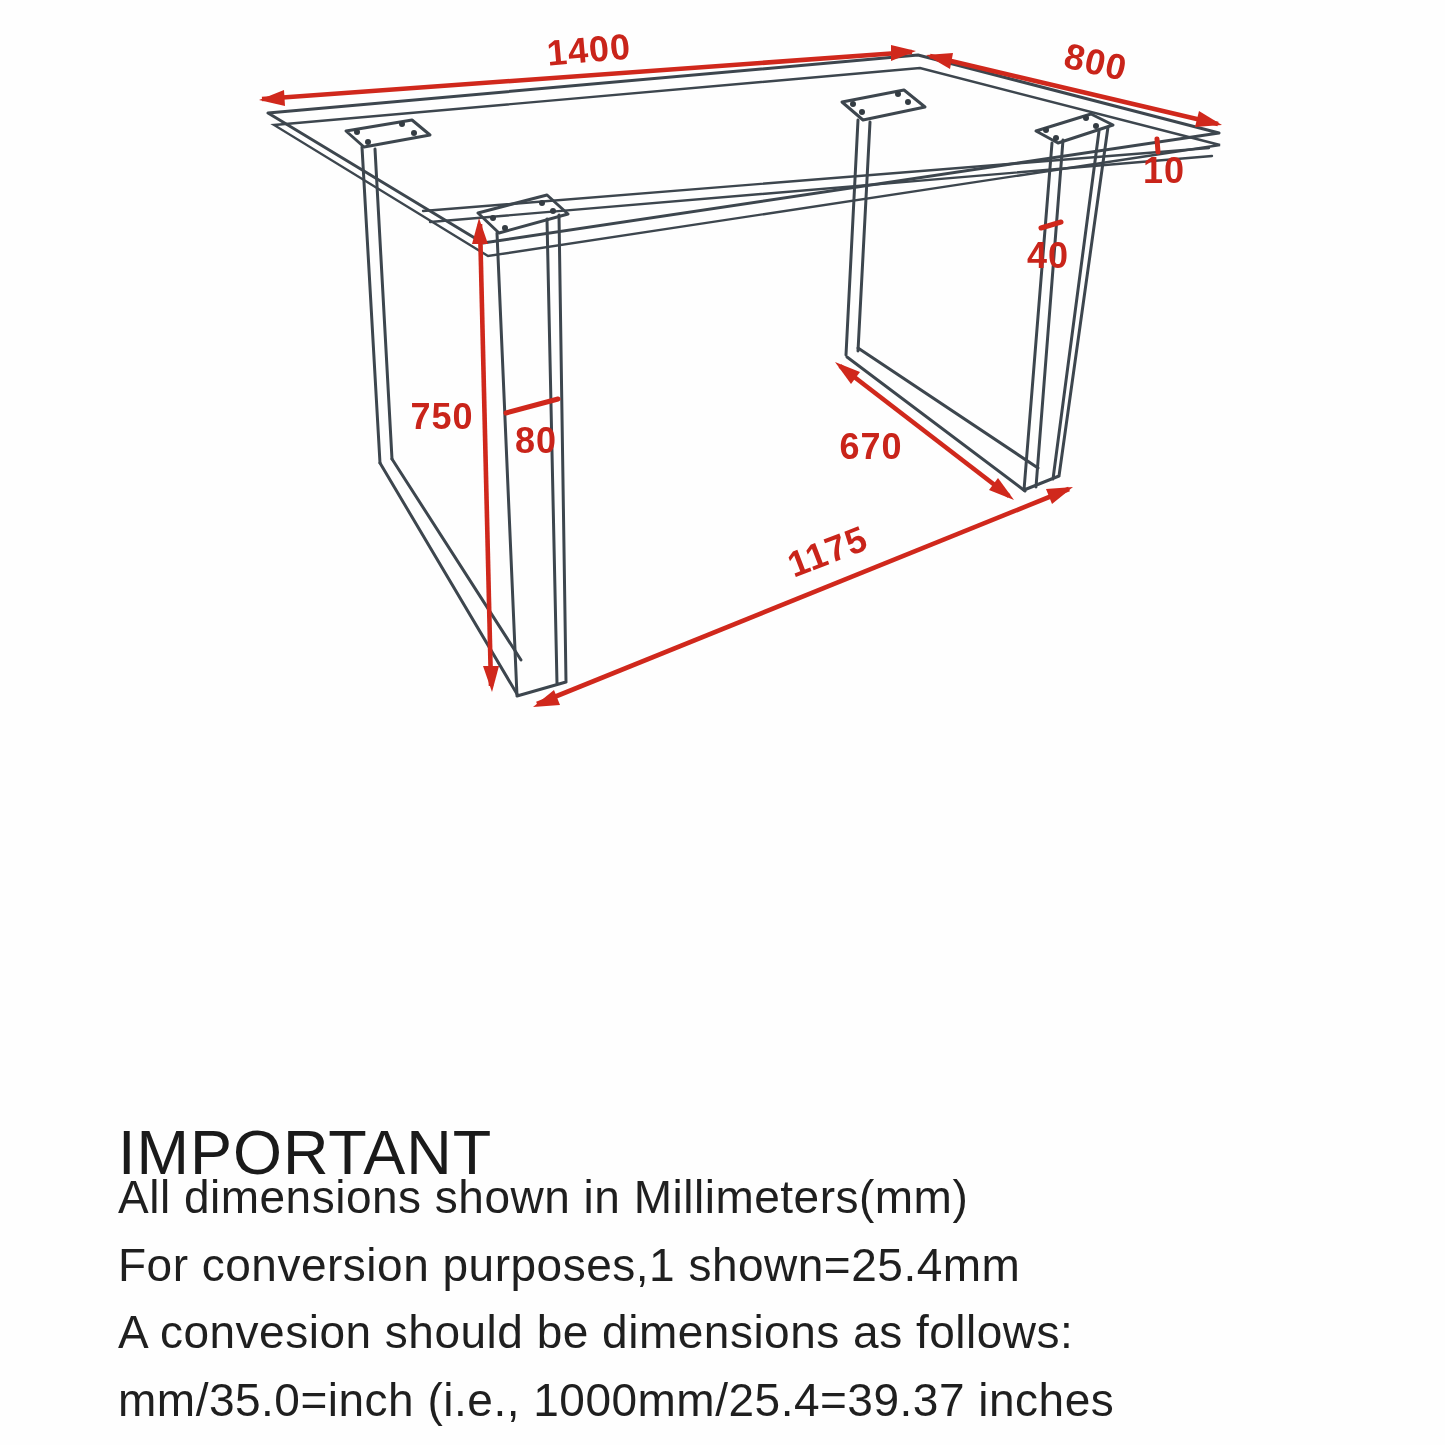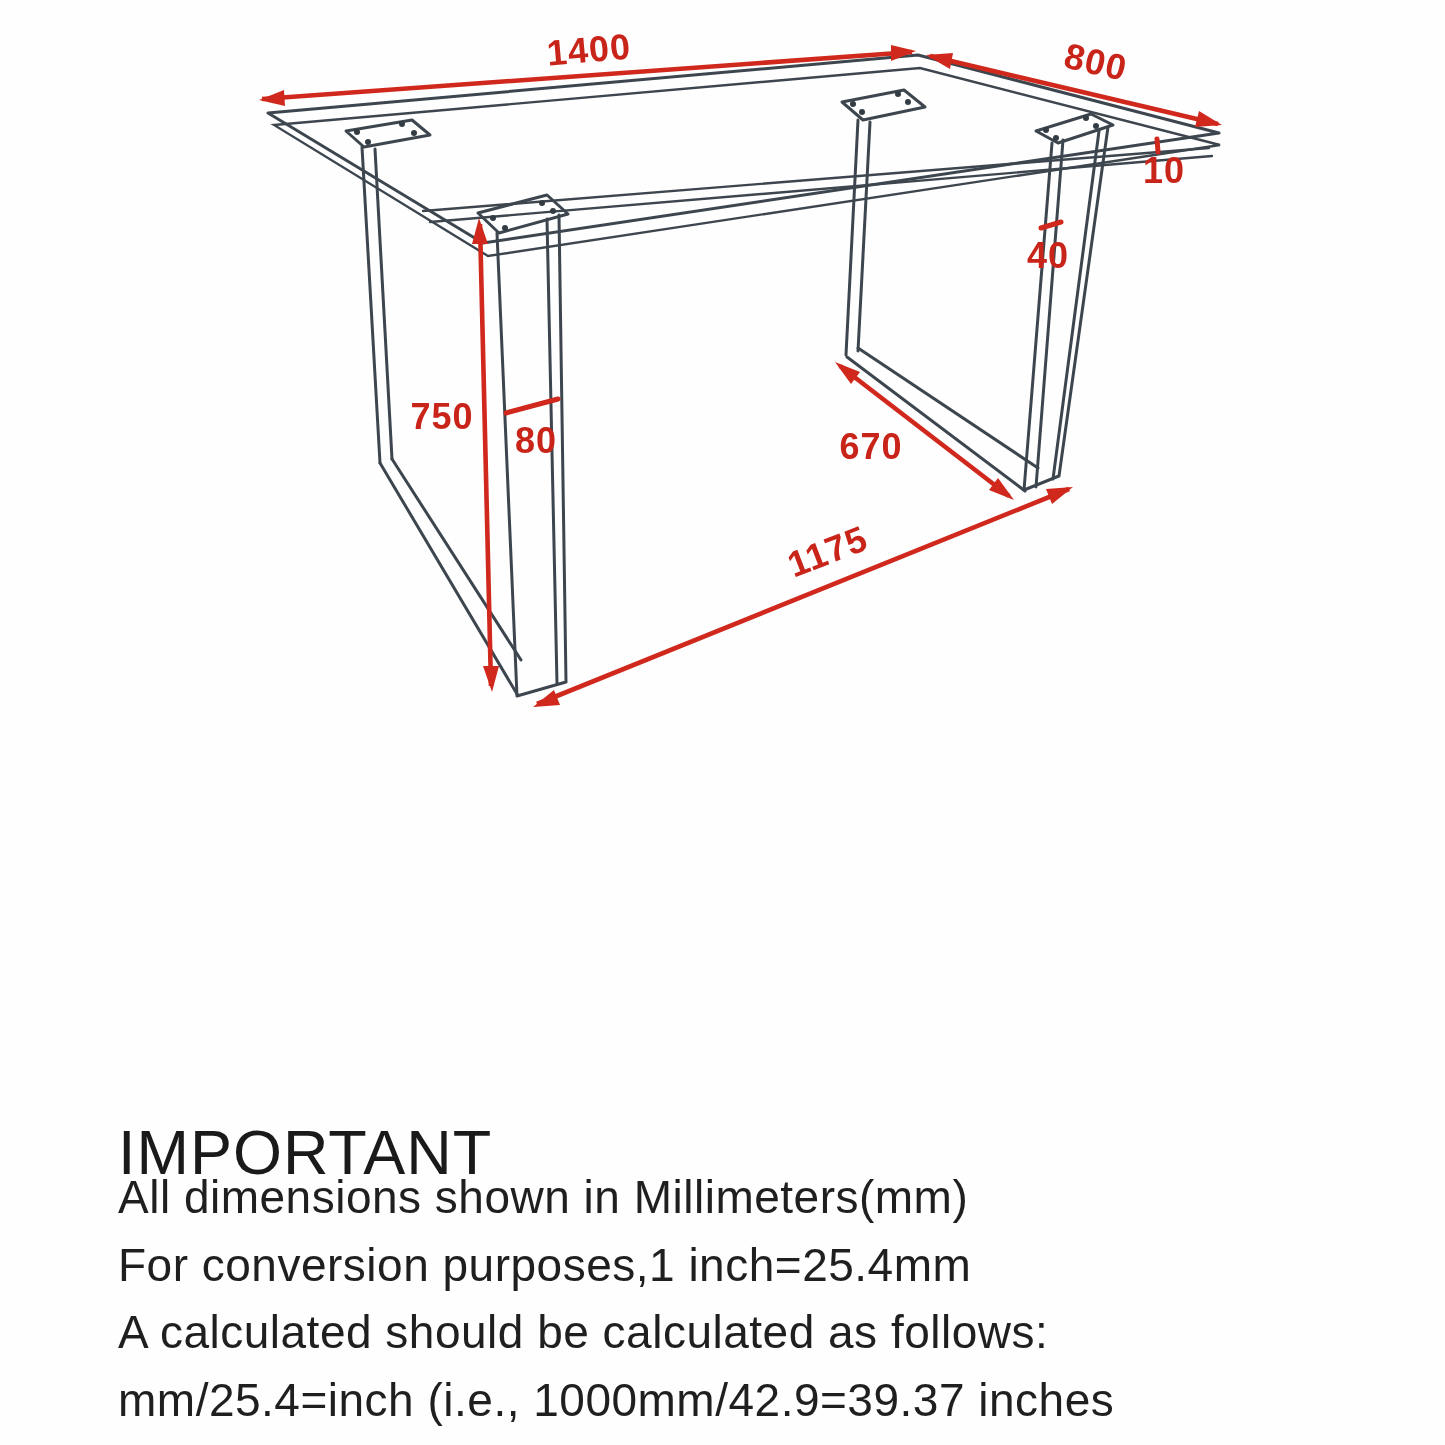--- a/index.html
+++ b/index.html
@@ -132,17 +132,17 @@
         <polygon class="dim-head" points="533,707 554,690 560,705"></polygon>
         <polygon class="dim-head" points="1073,487 1046,489 1052,504"></polygon>
         <text class="dim-label" x="832" y="563" text-anchor="middle" transform="rotate(-21 832 563)">1175</text>
       </g>
 
     </g>
   </svg>
 
   <div id="note-heading">IMPORTANT</div>
   <div class="note-line" id="note-line-0">All dimensions shown in Millimeters(mm)</div>
-  <div class="note-line" id="note-line-1">For conversion purposes,1 inch=25.4mm</div>
-  <div class="note-line" id="note-line-2">A calculated should be calculated as follows:</div>
-  <div class="note-line" id="note-line-3">mm/25.4=inch (i.e., 1000mm/42.9=39.37 inches</div>
+  <div class="note-line" id="note-line-1">For conversion purposes,1 shown=25.4mm</div>
+  <div class="note-line" id="note-line-2">A convesion should be dimensions as follows:</div>
+  <div class="note-line" id="note-line-3">mm/35.0=inch (i.e., 1000mm/25.4=39.37 inches</div>
 
 </div>
 
 </body></html>

